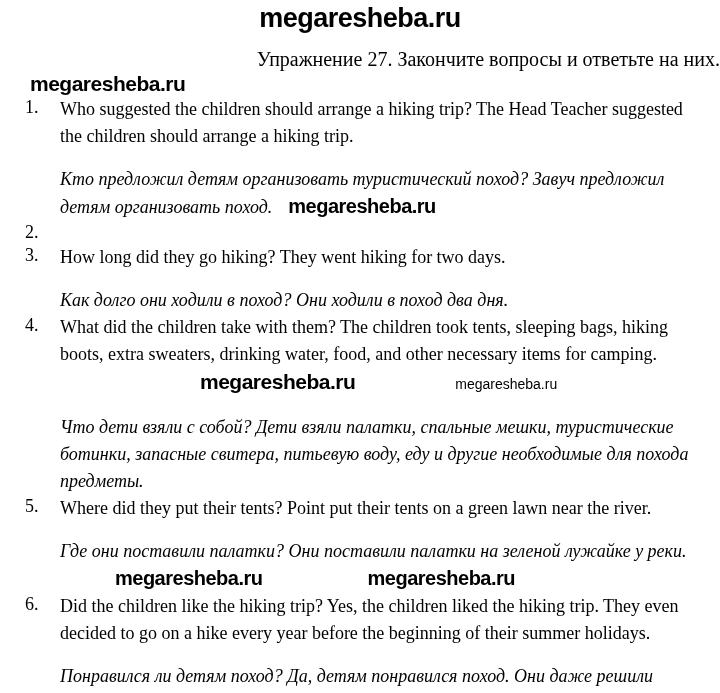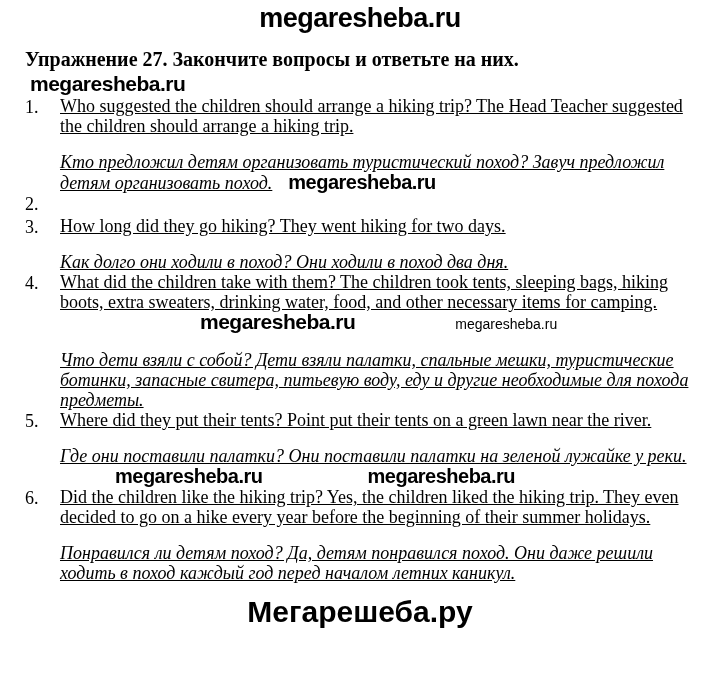--- a/index.html
+++ b/index.html
@@ -16,45 +16,45 @@
     margin-top: 3px;
     text-align: center;
     font-family: "Liberation Sans", sans-serif;
     font-weight: 700;
     font-size: 27px;
     line-height: 30px;
     letter-spacing: -0.5px;
   }
   .title {
     margin: 15px 0 0 25px;
-    font-weight: 700;
+    font-weight: 400;
     font-size: 20px;
     line-height: 23px;
+    text-align: right;
   }
   .header-watermark {
     margin: 1px 0 0 30px;
     font-family: "Liberation Sans", sans-serif;
     font-weight: 700;
     font-size: 21px;
     line-height: 23px;
     letter-spacing: -0.5px;
   }
   .list { margin-top: 1px; }
   .item { display: flex; padding-left: 25px; }
   .item-num {
     flex: none;
     width: 35px;
     font-size: 18px;
     line-height: 23px;
   }
   .item-body {
     width: 635px;
     font-size: 18px;
-    line-height: 20px;
-    text-decoration: underline;
+    line-height: 27px;
   }
   .en, .ru { margin: 0; }
   .ru { font-style: italic; margin-top: 16px; }
   .wm {
     font-family: "Liberation Sans", sans-serif;
     font-weight: 700;
     font-style: normal;
     font-size: 20px;
     letter-spacing: -0.5px;
     white-space: nowrap;

